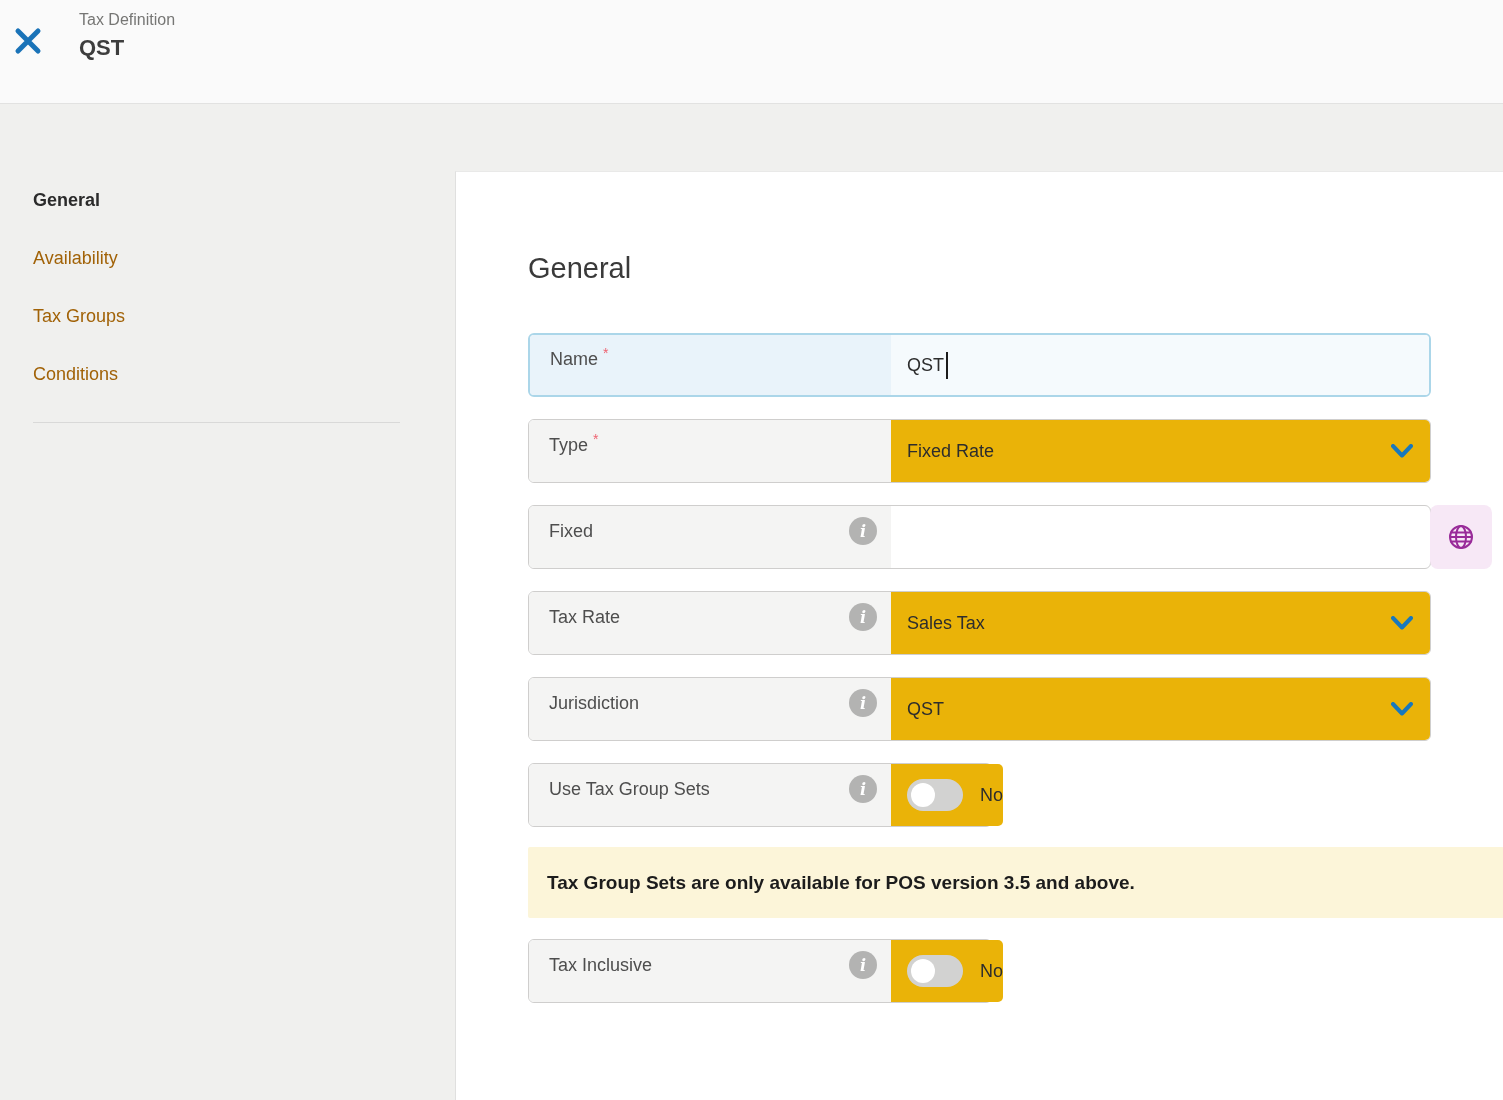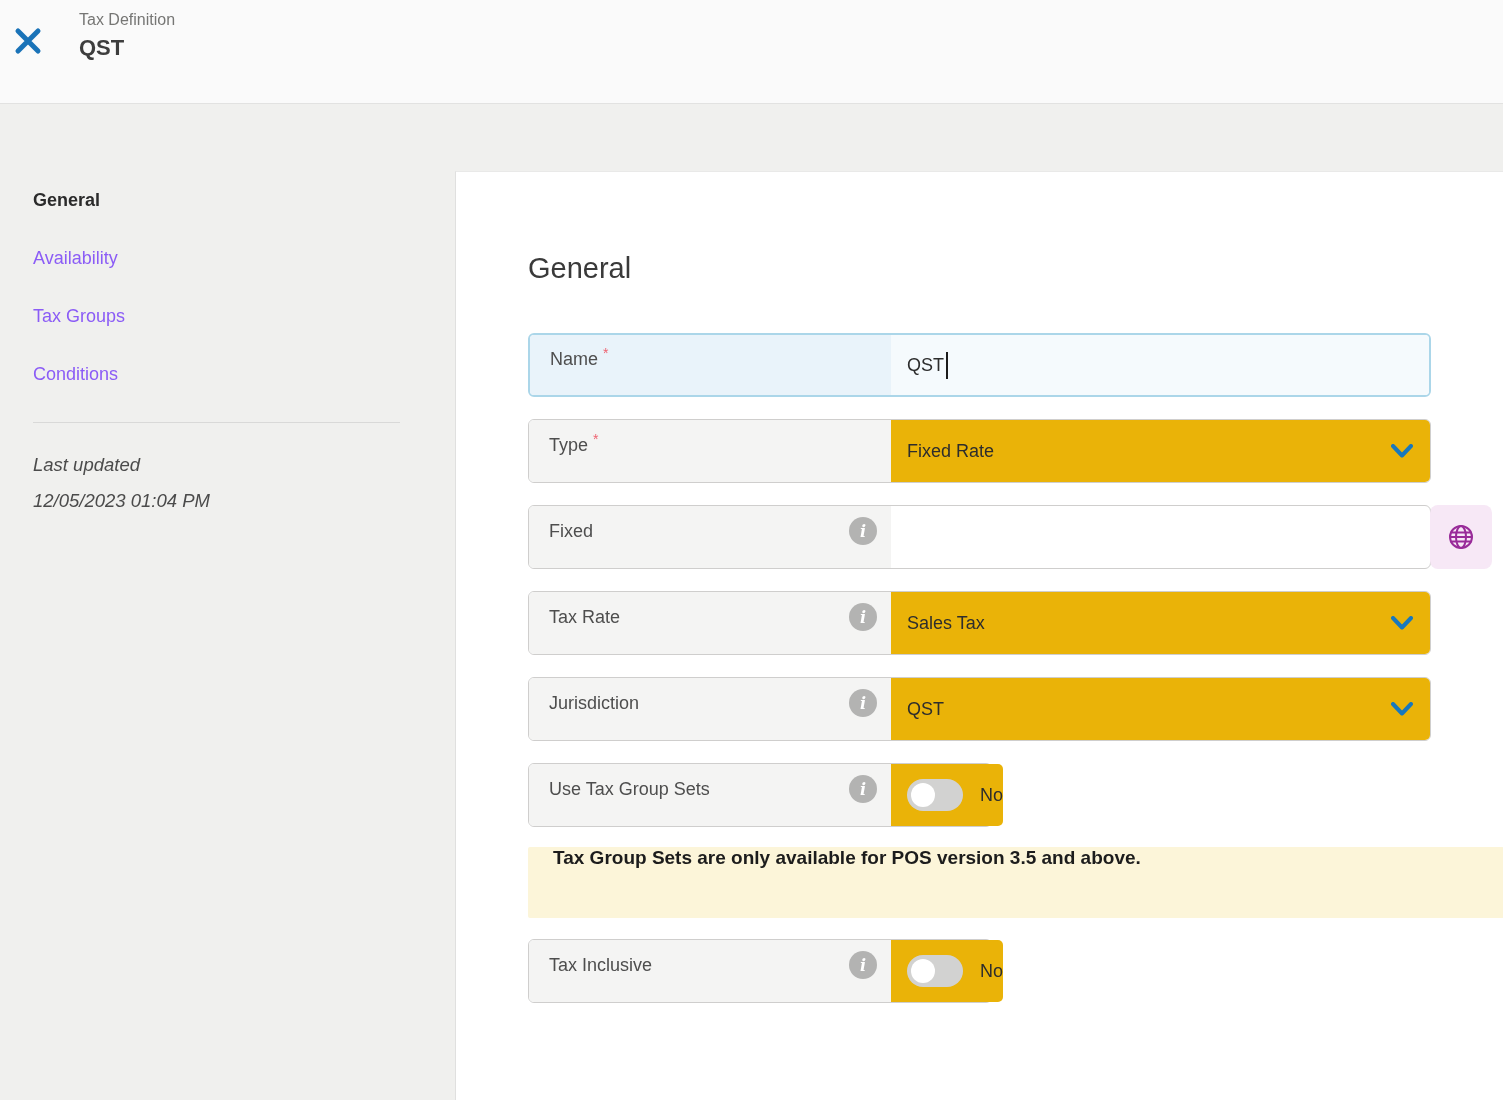--- a/index.html
+++ b/index.html
@@ -23,21 +23,21 @@
     display:flex; align-items:center; justify-content:center;
   }
   .header-text { position:absolute; left:79px; top:8px; }
   .header-subtitle { font-size:16px; color:#767674; line-height:24px; }
   .header-title { font-size:22px; font-weight:bold; color:#3d3d3d; line-height:32px; }
 
   
   .sidebar { position:absolute; left:0; top:89px; width:455px; bottom:0; }
   .side-nav { padding:100px 0 0 33px; }
   .side-item {
-    font-size:18px; color:#8b5cf6; line-height:22px; margin-bottom:36px;
+    font-size:18px; color:#a16207; line-height:22px; margin-bottom:36px;
     cursor:pointer; width:fit-content;
   }
   .side-item.active { font-weight:bold; color:#2b2b2b; }
   .side-divider { height:1px; background:#d9d9d8; margin:37px 55px 0 33px; border:none; }
   .last-updated {
     margin:24px 0 0 33px; font-style:italic; font-size:18.5px;
     color:#4b4b4b; line-height:36px;
   }
 
   
@@ -92,21 +92,21 @@
   
   .switch {
     width:56px; height:32px; border-radius:16px; background:#d2d2d1;
     position:relative; margin-right:17px; flex:none; cursor:pointer; border:none;
   }
   .knob { position:absolute; left:4px; top:4px; width:24px; height:24px; border-radius:50%; background:#fff; }
 
   
   .banner {
     width:976px; height:71px; background:#fcf5d9; border-radius:2px;
-    display:flex; padding-left:25px;
+    display:flex; align-items:center; padding-left:19px;
     margin:-2px 0 21px;
   }
   .banner-text { font-size:19px; font-weight:600; color:#1c1c1c; }
 </style>
 </head>
 <body>
 
 <div class="app-header">
   <button class="close-btn">
     <span style="display:flex;">
@@ -122,24 +122,20 @@
 </div>
 
 <div class="sidebar">
   <div class="side-nav">
     <div class="side-item active">General</div>
     <div class="side-item">Availability</div>
     <div class="side-item">Tax Groups</div>
     <div class="side-item">Conditions</div>
   </div>
   <hr class="side-divider">
-  <div class="last-updated">
-    <div>Last updated</div>
-    <div>12/05/2023 01:04 PM</div>
-  </div>
 </div>
 
 <div class="main-panel">
   <h1 class="section-title">General</h1>
 
   <div class="form">
 
     <div class="row focused">
       <div class="label-cell">
         <span class="label-text">Name</span>

